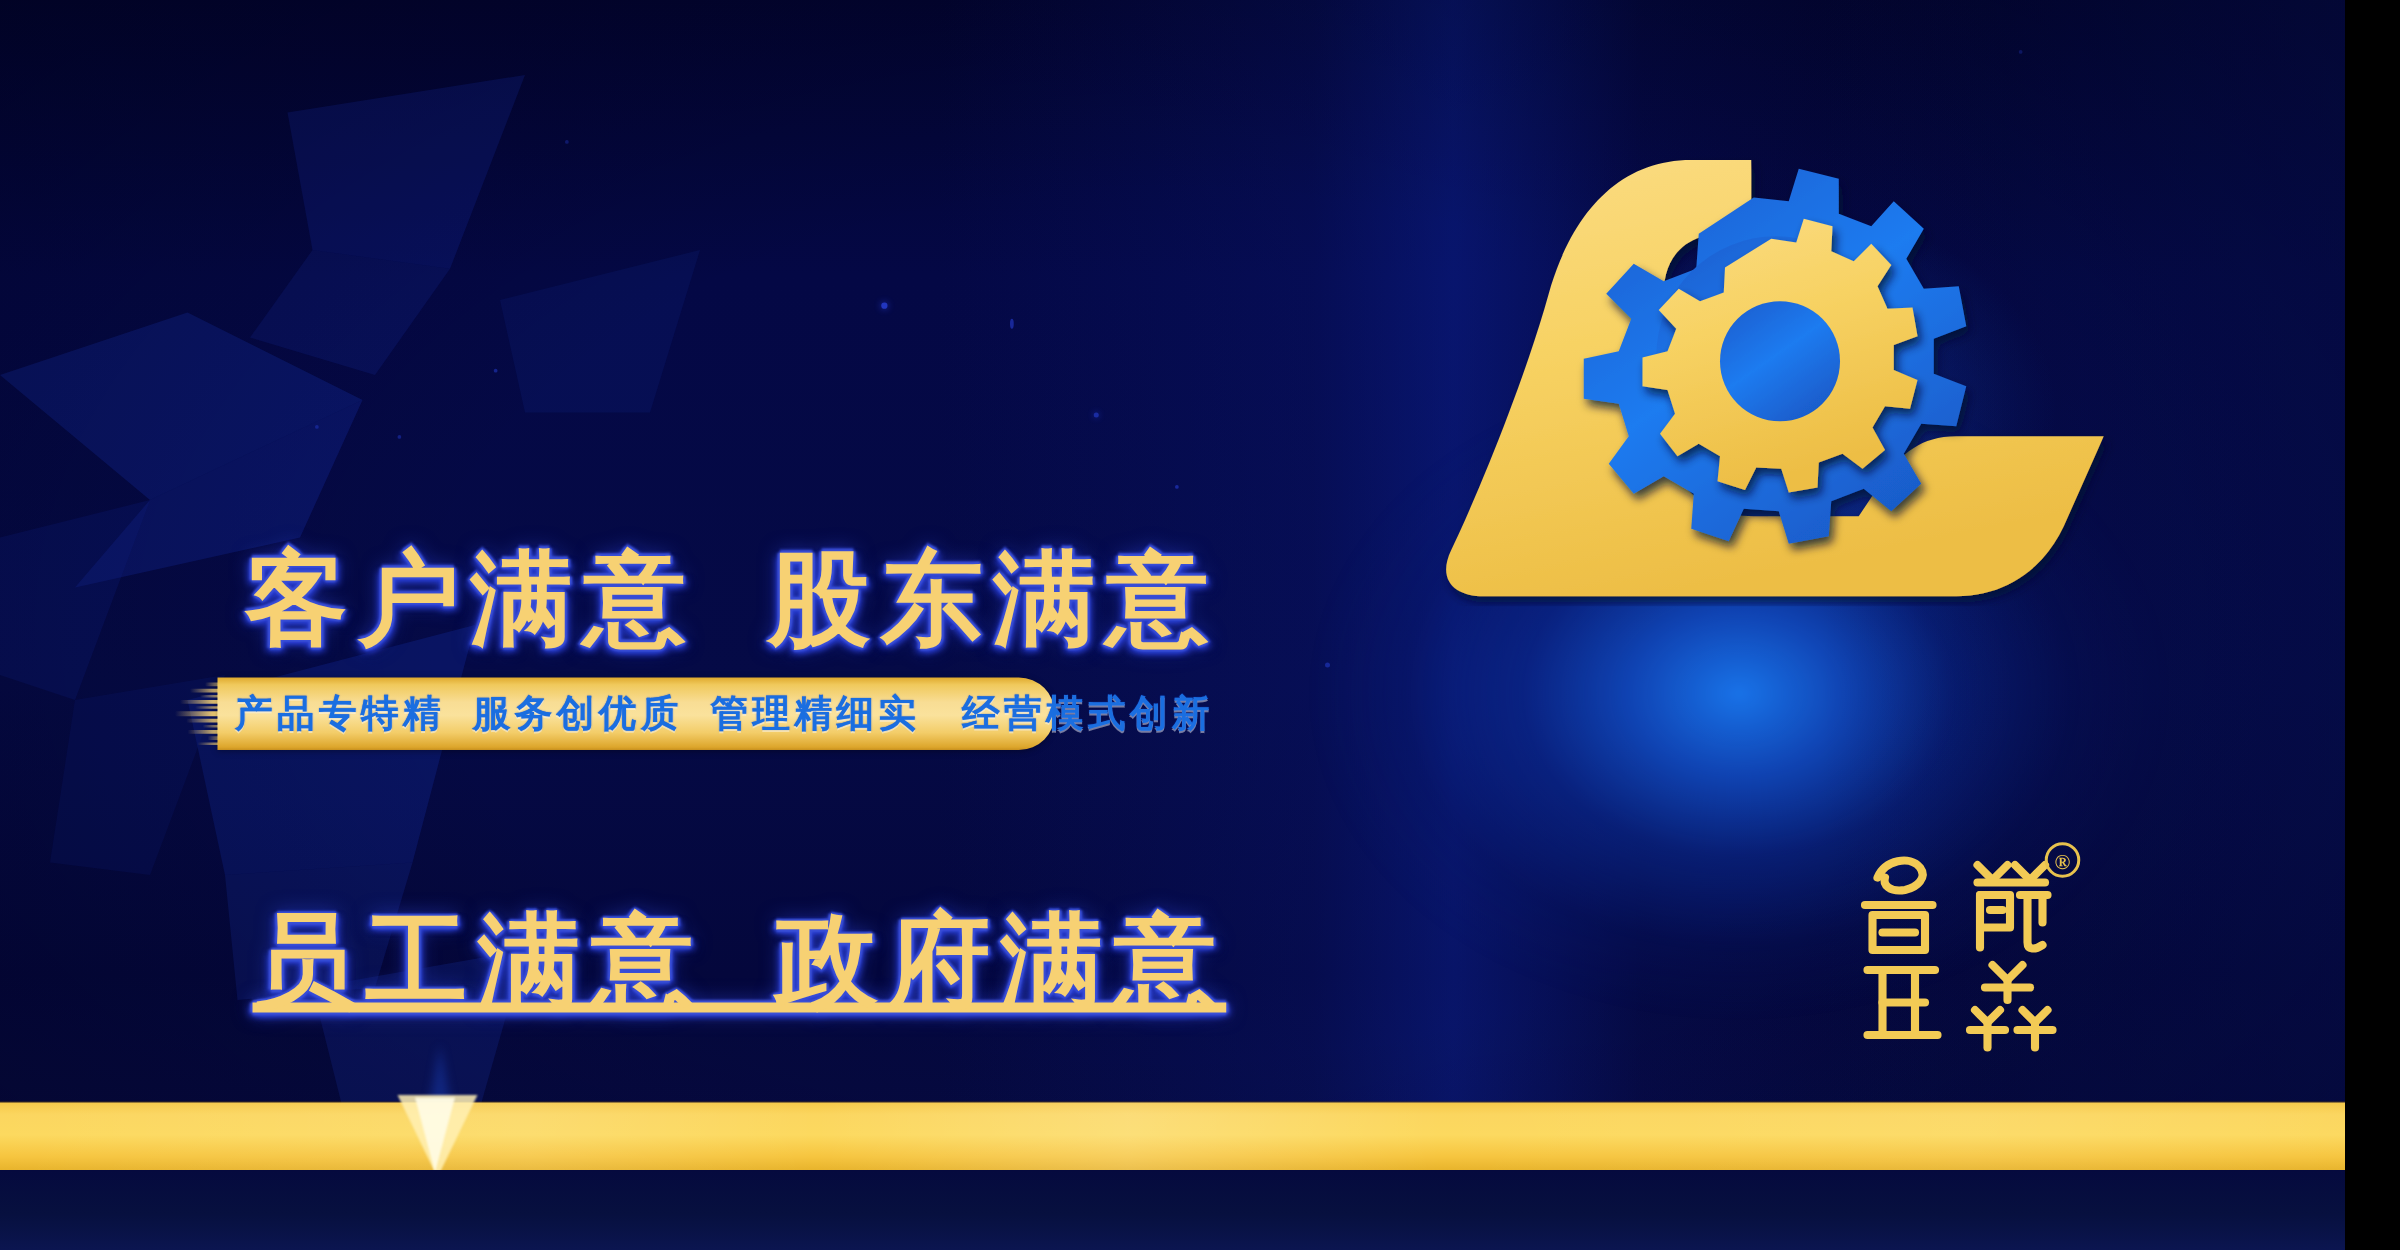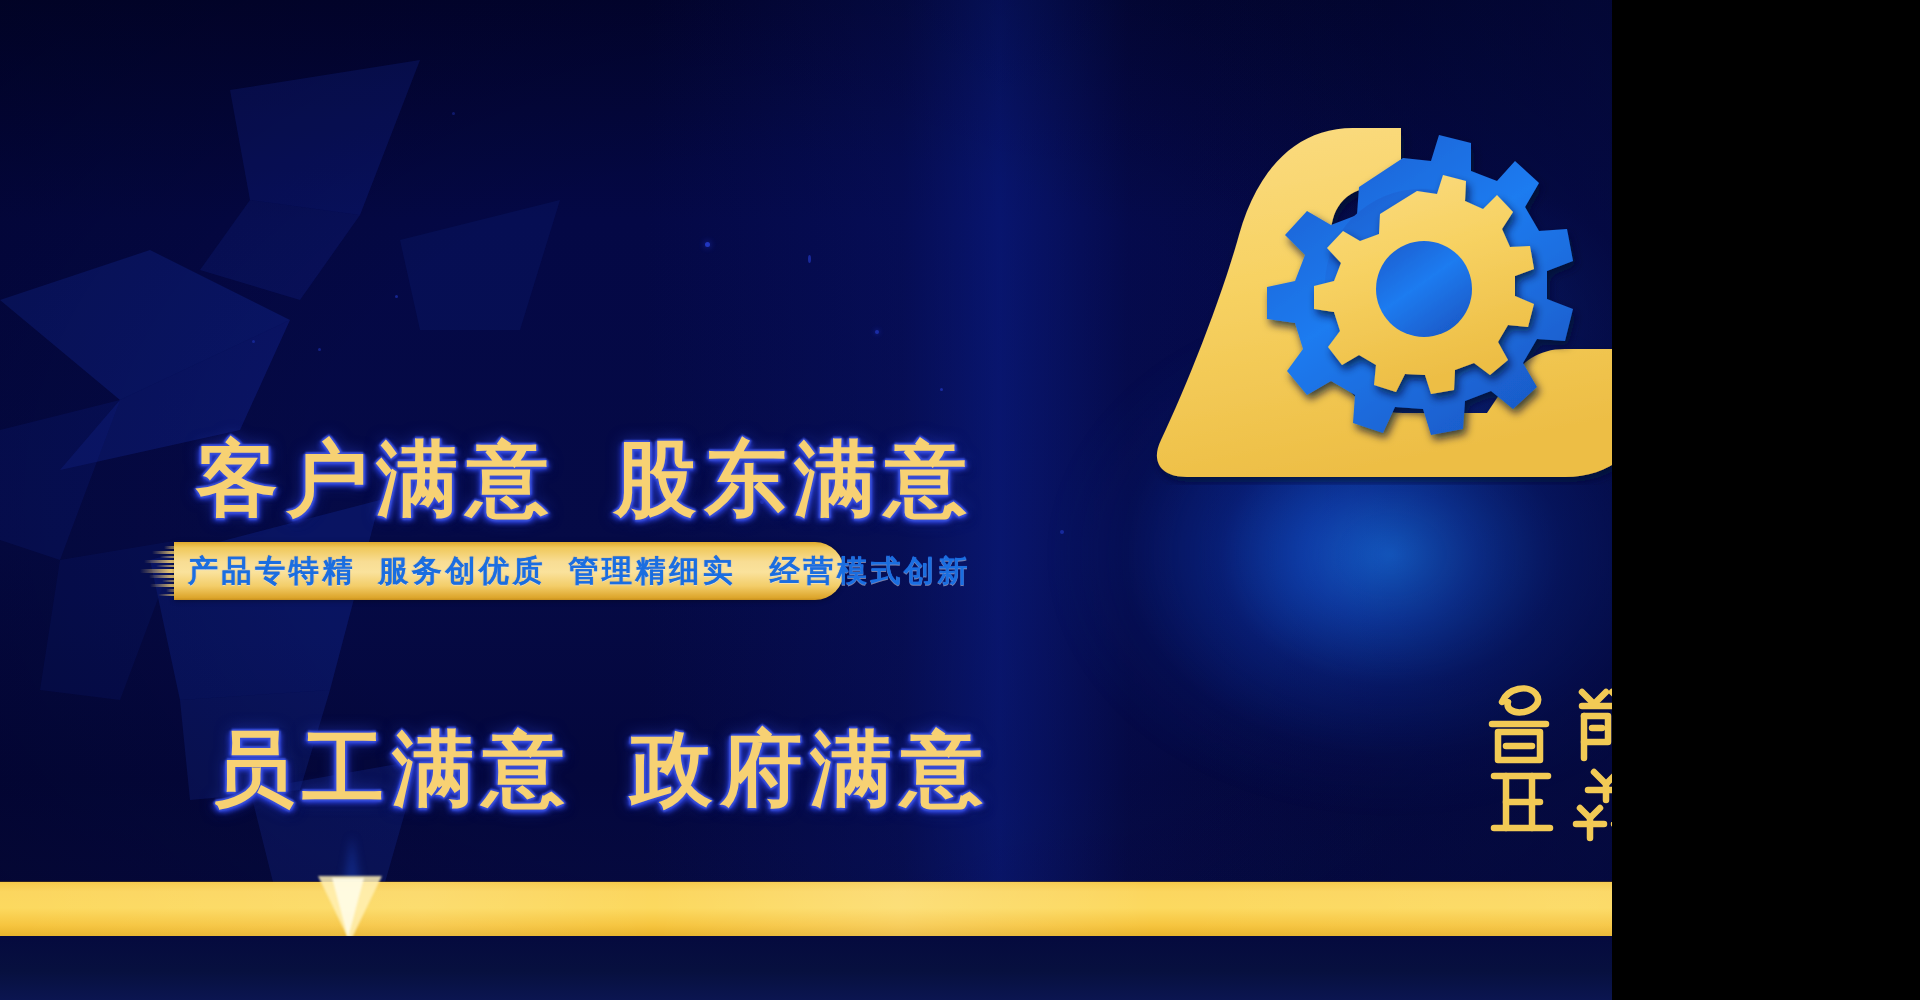--- a/index.html
+++ b/index.html
@@ -1,18 +1,18 @@
 <!DOCTYPE html>
 <html><head>
 <meta charset="utf-8">
 <style>
   html,body{margin:0;padding:0;background:#000;}
   #stage{
     position:relative;
-    width:1612px;height:1000px;
+    width:1876px;height:1000px;
     overflow:hidden;
     font-family:"Liberation Serif","DejaVu Serif",serif;
     background:#03063a;
   }
 
   
   .bg-base{
     position:absolute;inset:0;
     background:
       linear-gradient(180deg,#02042f 0%,#040845 22%,#050a46 55%,#04073c 78%,#070c46 100%);
@@ -80,21 +80,21 @@
       -2px 0 2px #3b50d8,
       0 2px 2px #3b50d8,
       0 -2px 2px #3b50d8,
       3px 3px 5px rgba(40,60,210,.95),
       -3px 3px 5px rgba(40,60,210,.85),
       0 0 16px rgba(50,75,230,.65),
       4px 5px 7px rgba(4,6,50,.9);
     white-space:pre;
   }
   .slogan-line{display:block;}
-  .slogan-line.l2{margin-left:16px;}
+  .slogan-line.l2{margin-left:6px;text-decoration:underline;}
 
   
   .ribbon-wrap{
     position:absolute;
     left:140px;top:542px;
     width:704px;height:58px;
   }
   .ribbon-body{
     position:absolute;
     left:34px;top:0;right:0;height:58px;

